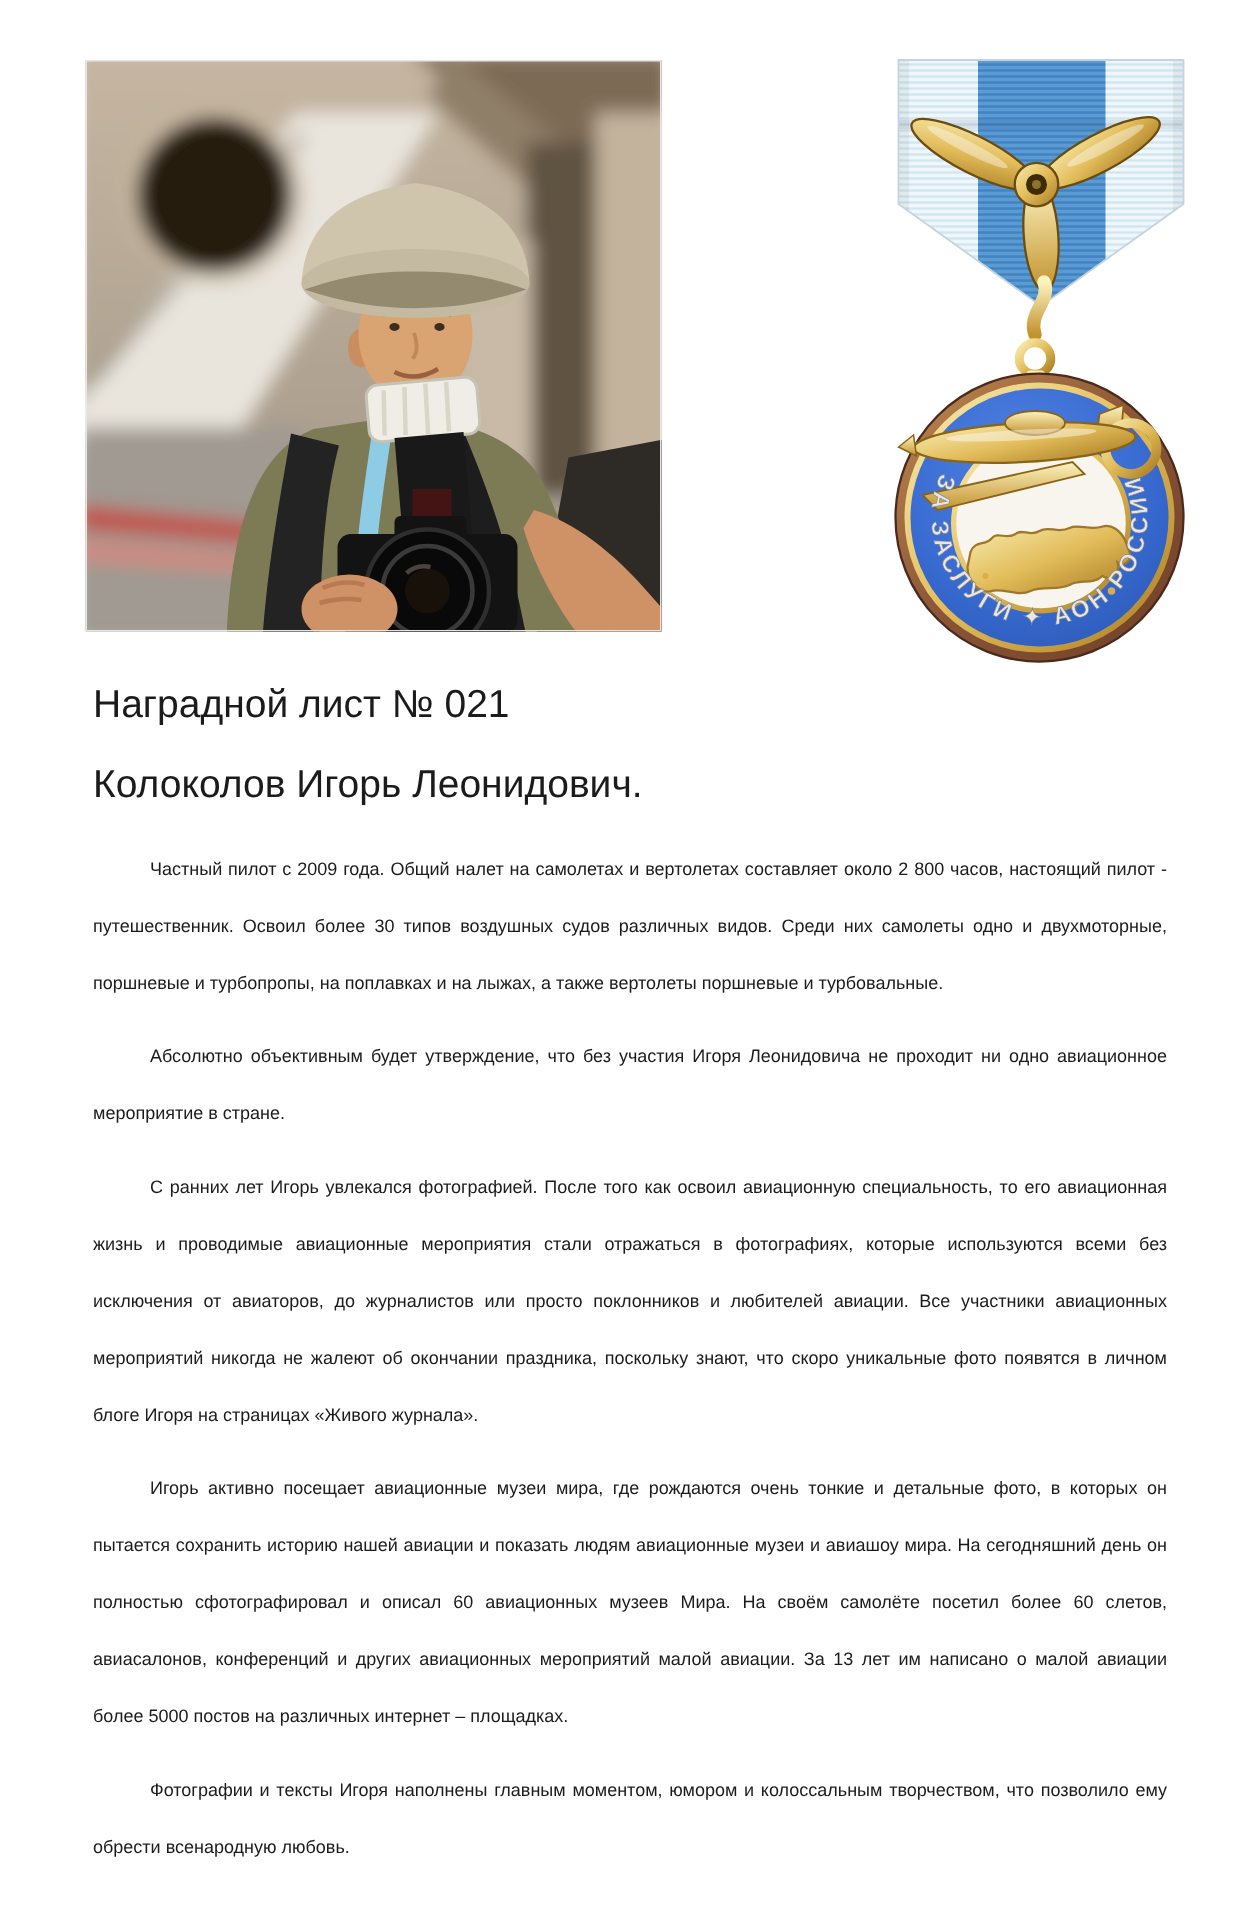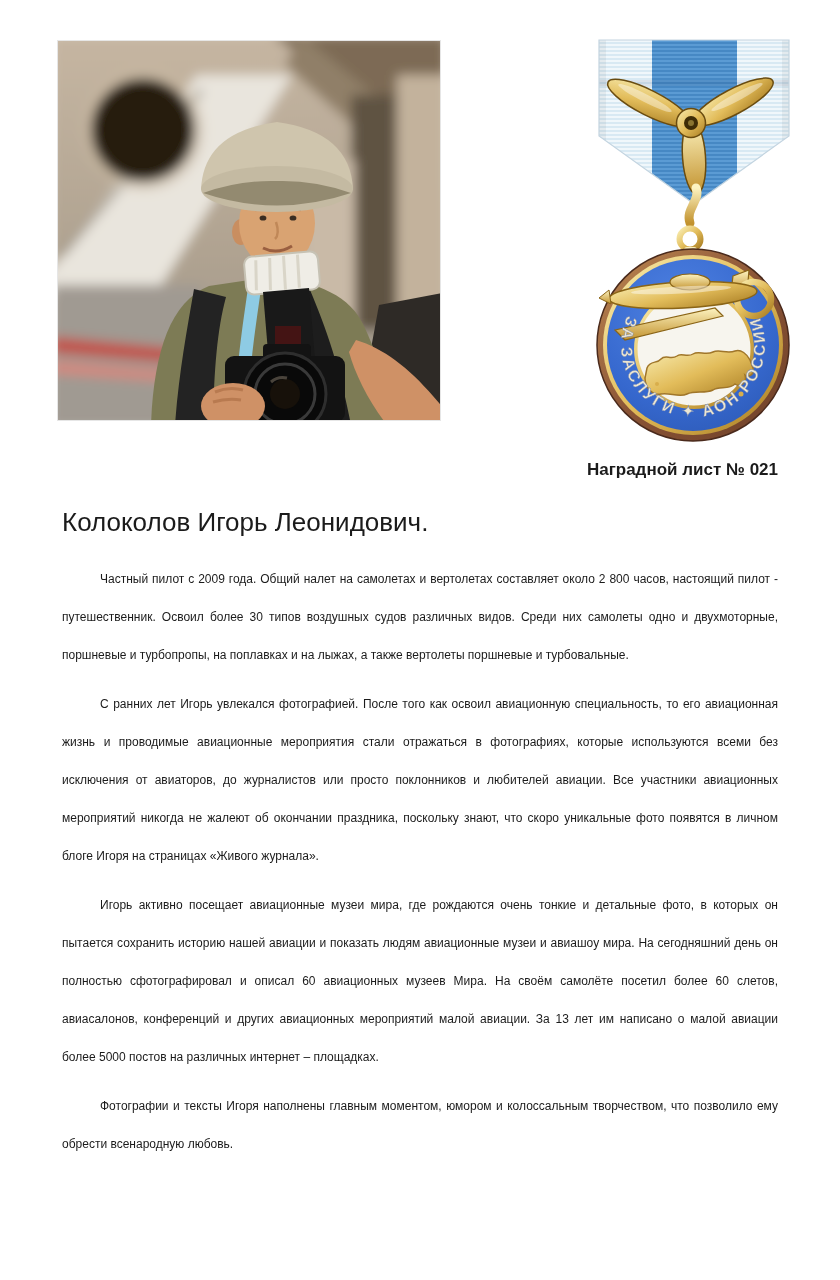--- a/index.html
+++ b/index.html
@@ -7,21 +7,21 @@
     width:840px; height:1280px; background:#ffffff;
     font-family:"Liberation Sans","DejaVu Sans",sans-serif;
     position:relative; overflow:hidden;
   }
   .page { position:absolute; inset:0; background:#ffffff; }
   .photo-wrap { position:absolute; left:57px; top:40px; width:384px; height:381px; }
   .photo-wrap svg { display:block; width:100%; height:100%; }
   .medal-wrap { position:absolute; left:595px; top:28px; width:200px; height:422px; }
   .medal-wrap svg { display:block; width:100%; height:100%; }
   .doc-text { position:absolute; left:62px; top:458px; width:716px; color:#1b1b1b; }
-  .h1 { font-size:17px; font-weight:bold; line-height:23px; margin:0 0 26px 0;text-align:right; }
+  .h1 { font-size:26px; font-weight:normal; line-height:23px; margin:0 0 26px 0; }
   .h2 { font-size:26px; font-weight:normal; line-height:30px; margin:0 0 23px 0; }
   .doc-text p {
     margin:0 0 11px 0; font-size:12px; line-height:38px;
     text-align:justify; text-indent:38px;
   }
 </style>
 </head>
 <body>
 
 <div class="page">
@@ -184,18 +184,19 @@
           <textPath href="#ringTextPath" startOffset="50%" text-anchor="middle">ЗА ЗАСЛУГИ ✦ АОН РОССИИ</textPath>
         </text>
       </g>
     </svg>
   </div>
 
   <div class="doc-text">
     <div class="h1">Наградной лист № 021</div>
     <div class="h2">Колоколов Игорь Леонидович.</div>
     <p>Частный пилот с 2009 года. Общий налет на самолетах и вертолетах составляет около 2 800 часов, настоящий пилот - путешественник. Освоил более 30 типов воздушных судов различных видов. Среди них самолеты одно и двухмоторные, поршневые и турбопропы, на поплавках и на лыжах, а также вертолеты поршневые и турбовальные.</p>
+    <p>Абсолютно объективным будет утверждение, что без участия Игоря Леонидовича не проходит ни одно авиационное мероприятие в стране.</p>
     <p>С ранних лет Игорь увлекался фотографией. После того как освоил авиационную специальность, то его авиационная жизнь и проводимые авиационные мероприятия стали отражаться в фотографиях, которые используются всеми без исключения от авиаторов, до журналистов или просто поклонников и любителей авиации. Все участники авиационных мероприятий никогда не жалеют об окончании праздника, поскольку знают, что скоро уникальные фото появятся в личном блоге Игоря на страницах «Живого журнала».</p>
     <p>Игорь активно посещает авиационные музеи мира, где рождаются очень тонкие и детальные фото, в которых он пытается сохранить историю нашей авиации и показать людям авиационные музеи и авиашоу мира. На сегодняшний день он полностью сфотографировал и описал 60 авиационных музеев Мира. На своём самолёте посетил более 60 слетов, авиасалонов, конференций и других авиационных мероприятий малой авиации. За 13 лет им написано о малой авиации более 5000 постов на различных интернет – площадках.</p>
     <p>Фотографии и тексты Игоря наполнены главным моментом, юмором и колоссальным творчеством, что позволило ему обрести всенародную любовь.</p>
   </div>
 
 </div>
 
 </body></html>

